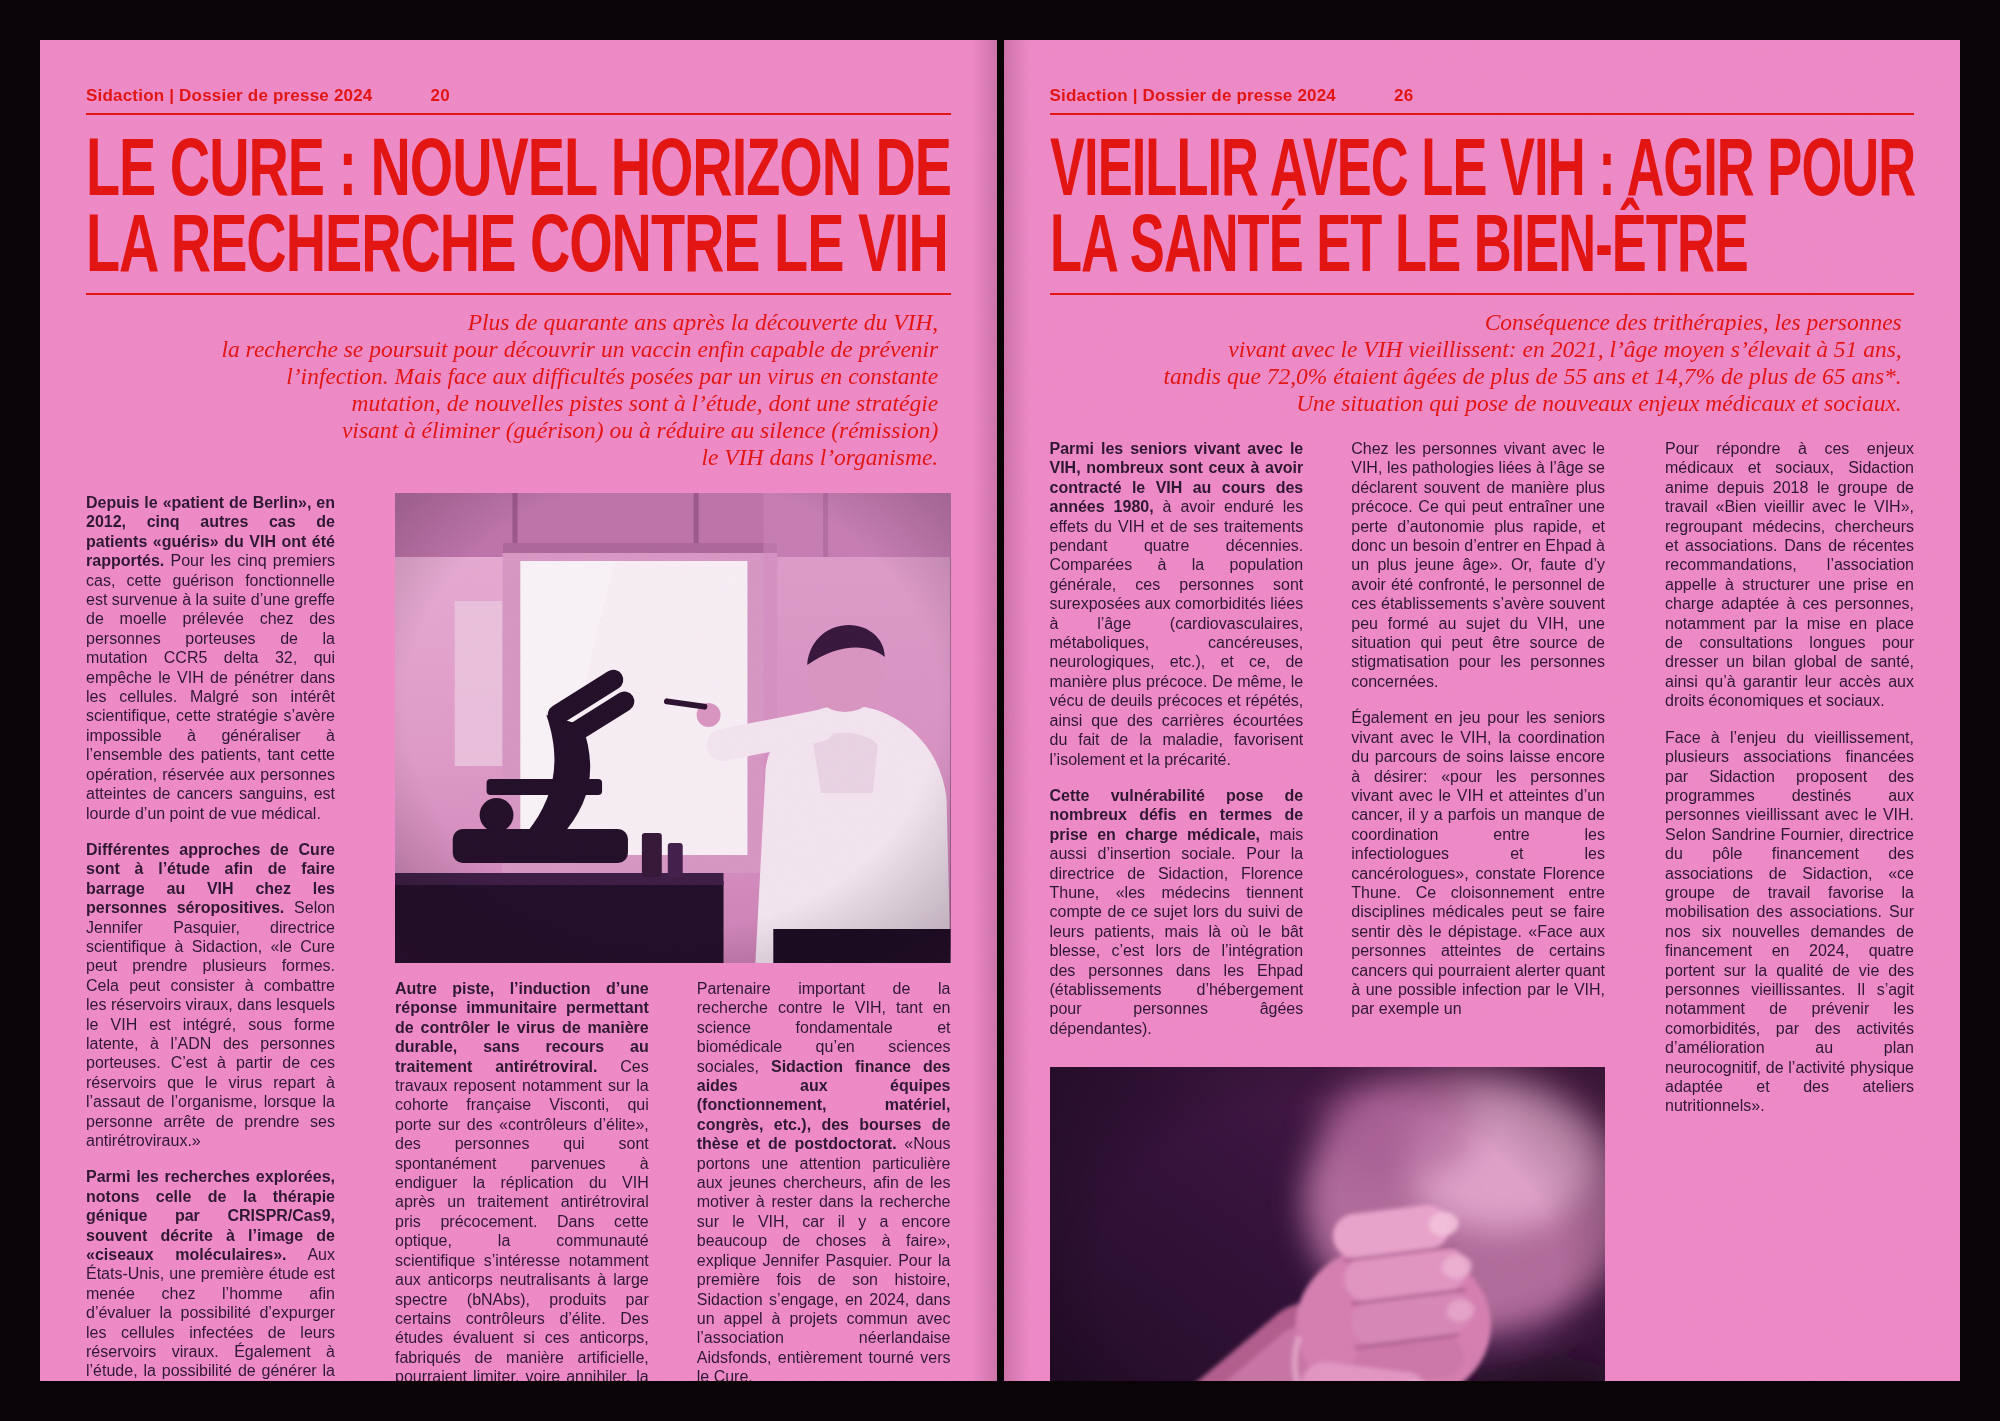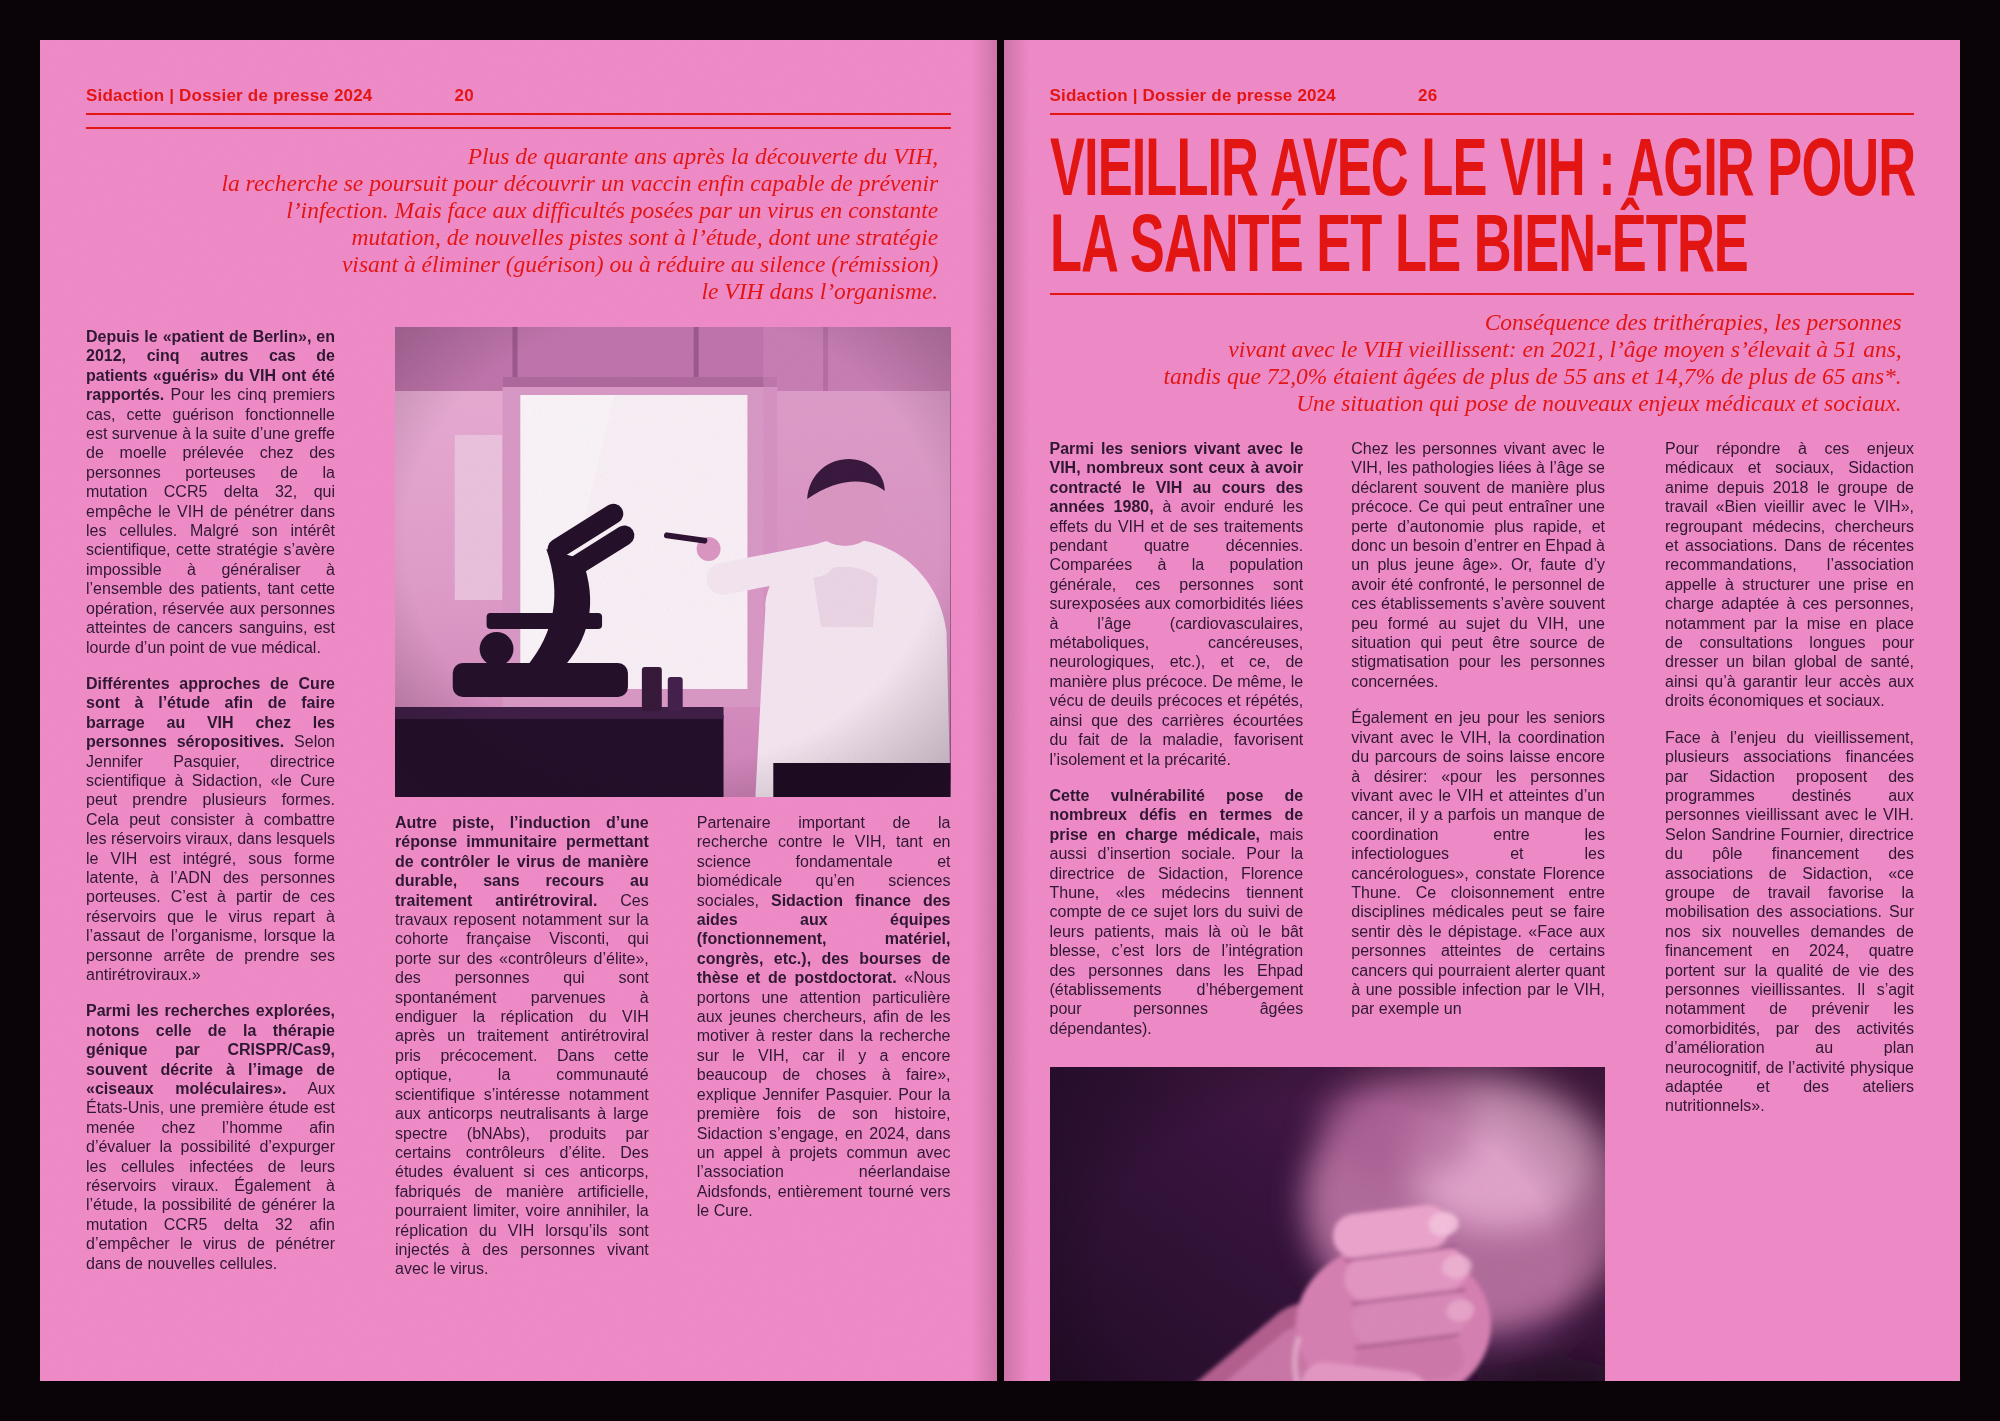--- a/index.html
+++ b/index.html
@@ -26,21 +26,21 @@
   .page.left::after{ content:""; position:absolute; top:0; right:0; bottom:0; width:26px;
     background:linear-gradient(to right, rgba(60,10,40,0), rgba(60,10,40,.18)); pointer-events:none;}
   .page.right::after{ content:""; position:absolute; top:0; left:0; bottom:0; width:26px;
     background:linear-gradient(to left, rgba(60,10,40,0), rgba(60,10,40,.18)); pointer-events:none;}
 
   .pg-header{
     color:var(--red,#e8140e);
     font-weight:700; font-size:17px; letter-spacing:.2px;
     display:flex; align-items:baseline;
   }
-  .pg-header .pgnum{ margin-left:82px; }
+  .pg-header .pgnum{ margin-left:58px; }
   .rule{ height:2px; background:var(--red,#e8140e); margin-top:7px; }
   .rule.under-head{ margin-top:12px; }
 
   .headline{
     margin-top:14px;
     color:var(--red,#e8140e);
     font-weight:700;
     font-size:82px;
     line-height:76px;
     letter-spacing:-1.5px;
@@ -101,20 +101,24 @@
 
 <div class="canvas">
 
   <section class="page left">
     <header class="pg-header">
       <span>Sidaction | Dossier de presse 2024</span>
       <span class="pgnum">20</span>
     </header>
     <div class="rule"></div>
 
+    <h1 class="headline">
+      <span class="hl-line"><span class="fitline" style="transform: scaleX(0.681102);">LE CURE : NOUVEL HORIZON DE</span></span>
+      <span class="hl-line"><span class="fitline" style="transform: scaleX(0.681102);">LA RECHERCHE CONTRE LE VIH</span></span>
+    </h1>
     <div class="rule under-head"></div>
 
     <p class="intro">Plus de quarante ans après la découverte du VIH,
 la recherche se poursuit pour découvrir un vaccin enfin capable de prévenir
 l’infection. Mais face aux difficultés posées par un virus en constante
 mutation, de nouvelles pistes sont à l’étude, dont une stratégie
 visant à éliminer (guérison) ou à réduire au silence (rémission)
 le VIH dans l’organisme.</p>
 
     <div class="cols">

